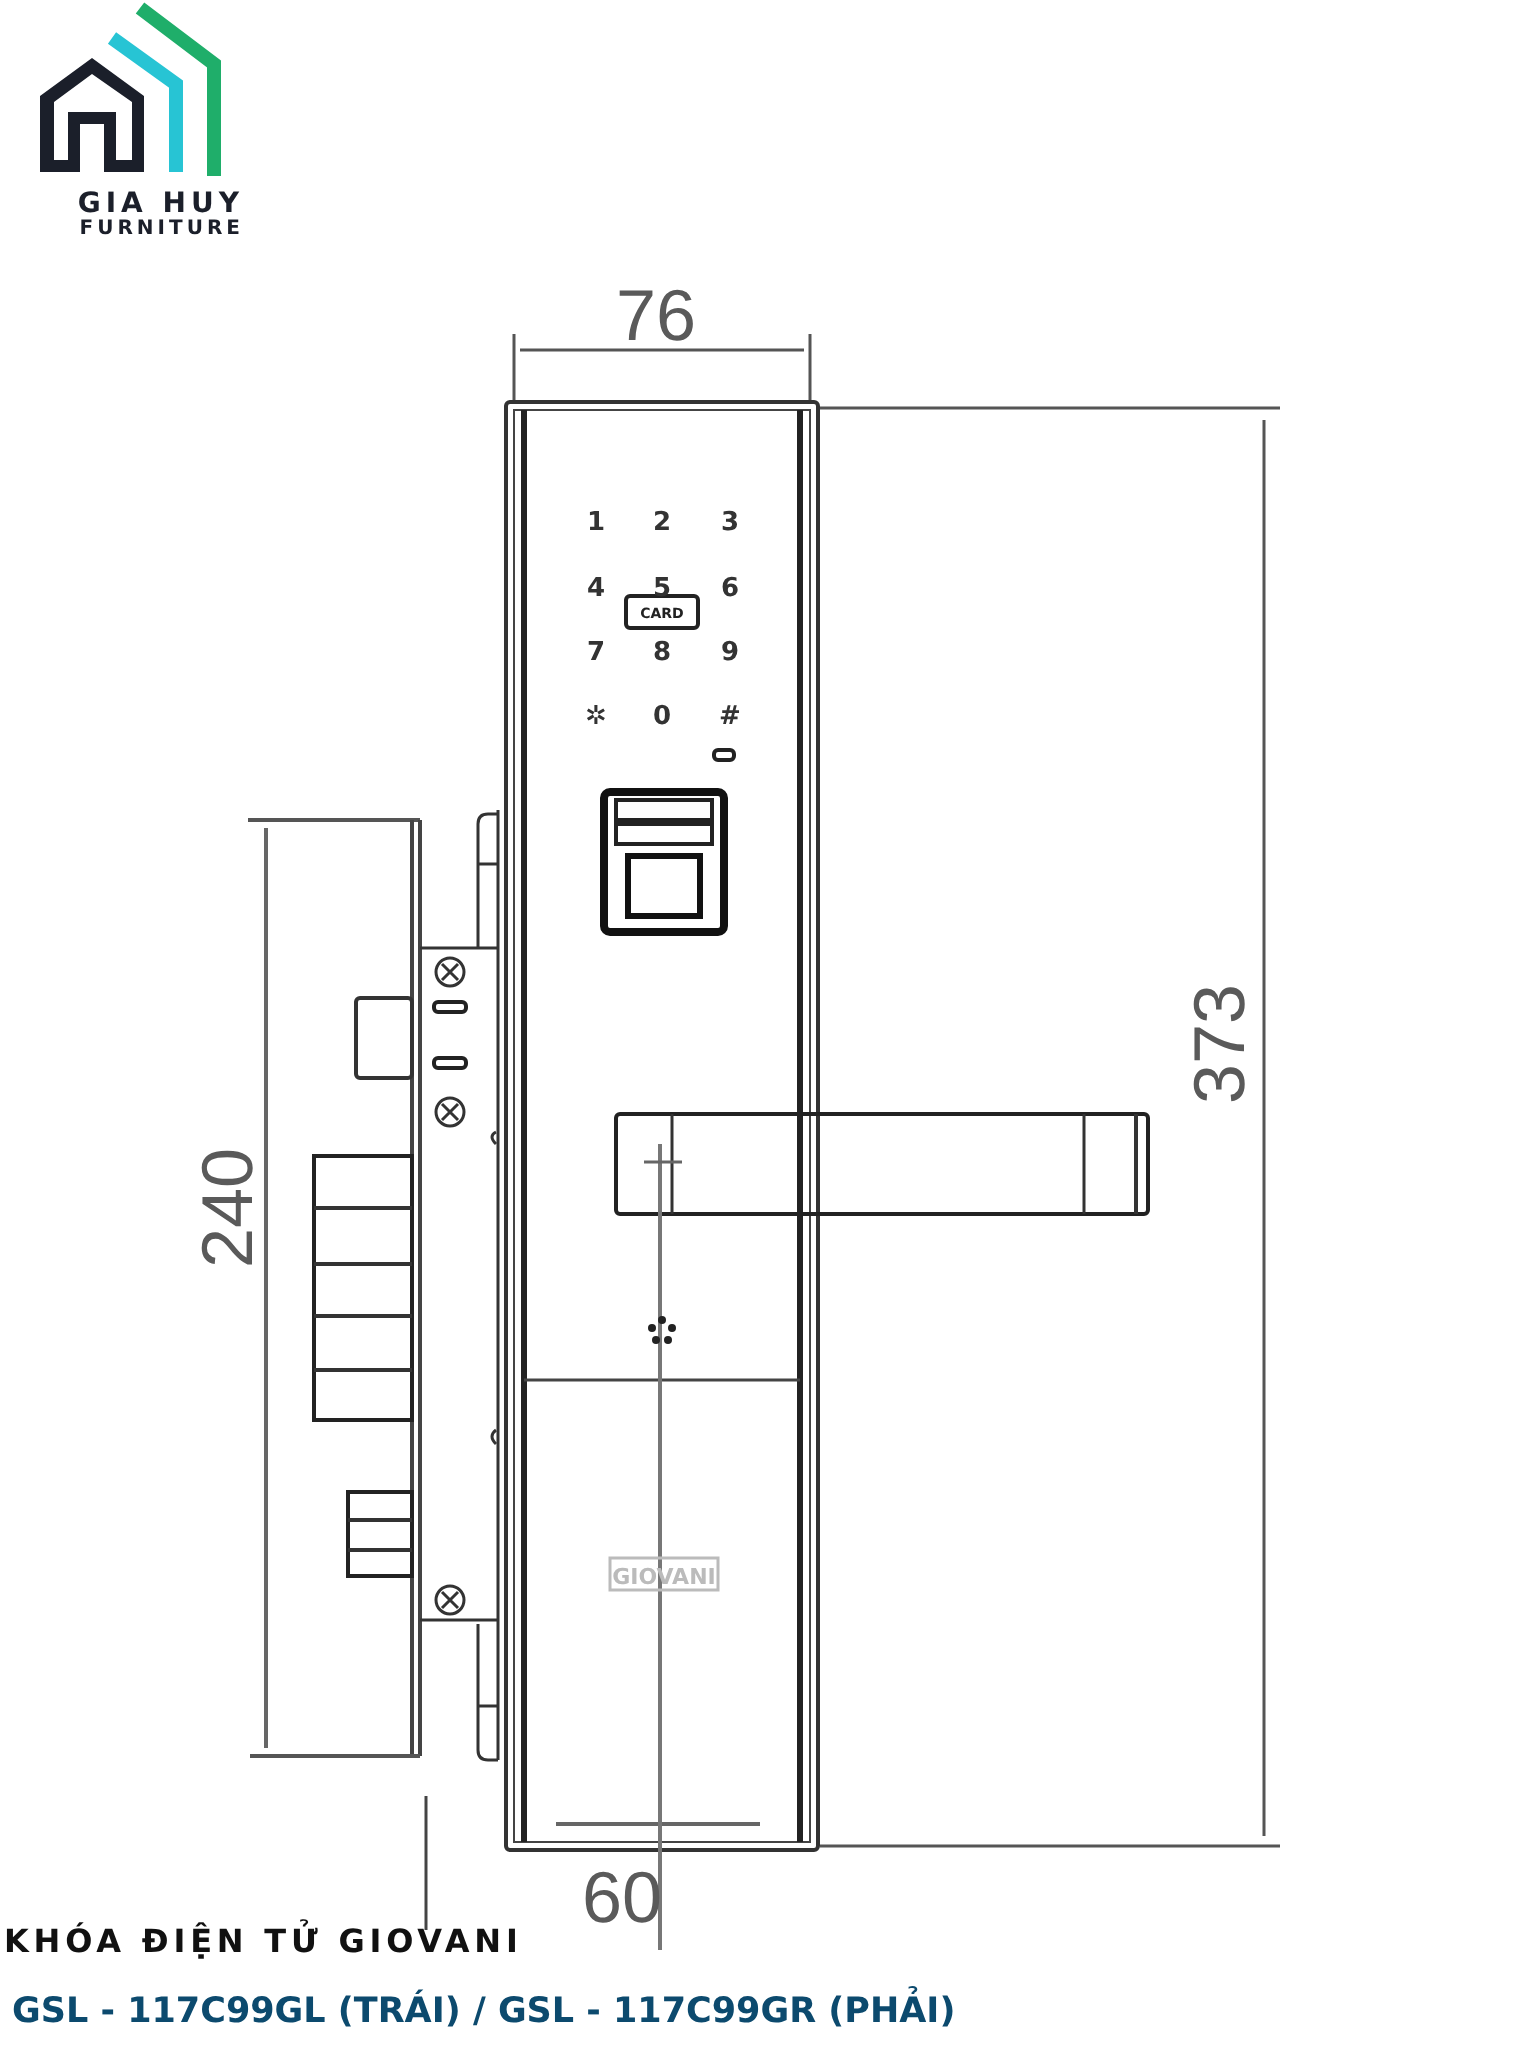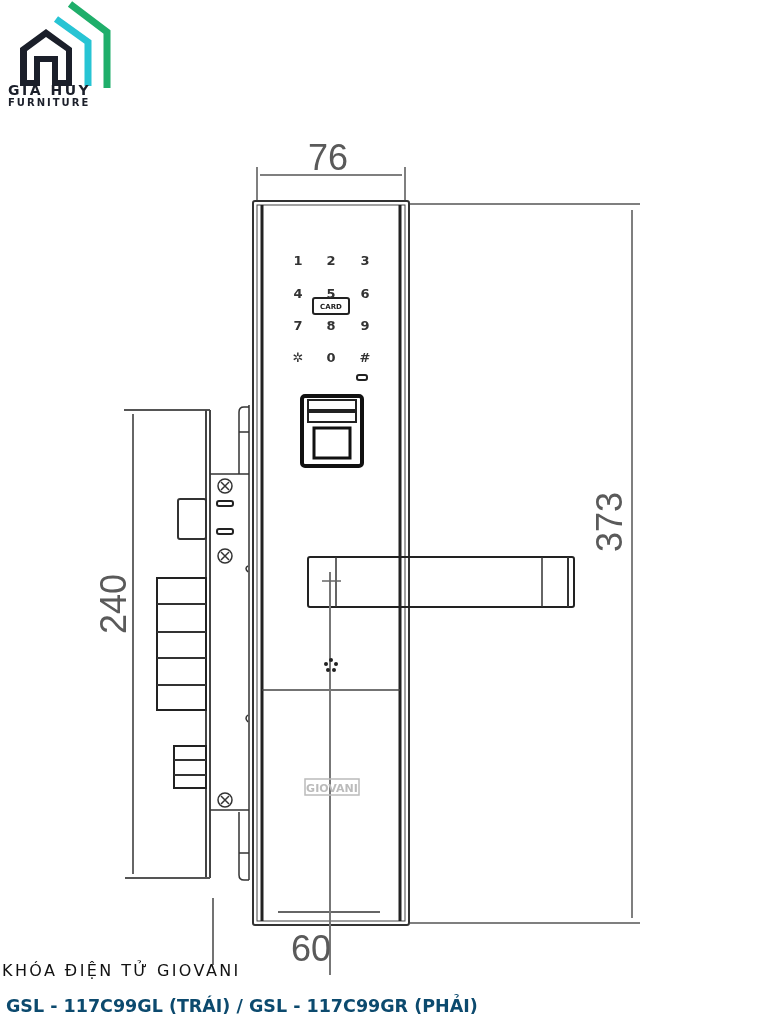--- a/index.html
+++ b/index.html
@@ -1,23 +1,23 @@
 <!DOCTYPE html>
 <html><head>
 <meta charset="utf-8">
 <style>
   html, body { margin:0; padding:0; background:#ffffff; }
   body { width:768px; height:1024px; position:relative; overflow:hidden; font-family:"DejaVu Sans", sans-serif; }
   .logo { position:absolute; left:0; top:0; width:130px; height:130px; }
-  .brand { position:absolute; left:8px; top:82px; width:114px; text-align:left; font-family:"DejaVu Sans", sans-serif; font-weight:bold; color:#1b1f2a; }
+  .brand { position:absolute; left:8px; top:94px; width:114px; text-align:right; font-family:"DejaVu Sans", sans-serif; font-weight:bold; color:#1b1f2a; }
   .brand-name { font-size:14px; letter-spacing:2.5px; line-height:16px; }
   .brand-sub { font-size:10px; letter-spacing:2px; line-height:10px; }
   .drawing { position:absolute; left:0; top:0; }
   .dim { position:absolute; font-family:"Liberation Sans", sans-serif; color:#5a5a5a; font-size:36px; line-height:36px;text-align:center; }
-  .title1 { position:absolute; left:2px; top:961px; font-family:"DejaVu Sans", sans-serif; font-weight:normal; font-size:16px; letter-spacing:2.4px; color:#111; }
+  .title1 { position:absolute; left:2px; top:961px; font-family:"DejaVu Sans", sans-serif; font-weight:bold; font-size:16px; letter-spacing:2.4px; color:#111; }
   .title2 { position:absolute; left:6px; top:996px; font-family:"DejaVu Sans", sans-serif; font-weight:bold; font-size:17.5px; color:#0c4a6e; }
   .key { font-family:"DejaVu Sans", sans-serif; font-weight:bold; font-size:13px; fill:#333; }
 </style>
 </head>
 <body>
 
 <svg class="logo" viewBox="0 0 130 130" xmlns="http://www.w3.org/2000/svg">
 
   <polyline points="70,4 107,32 107,88" fill="none" stroke="#1fae6a" stroke-width="7" stroke-linejoin="miter"></polyline>
 

